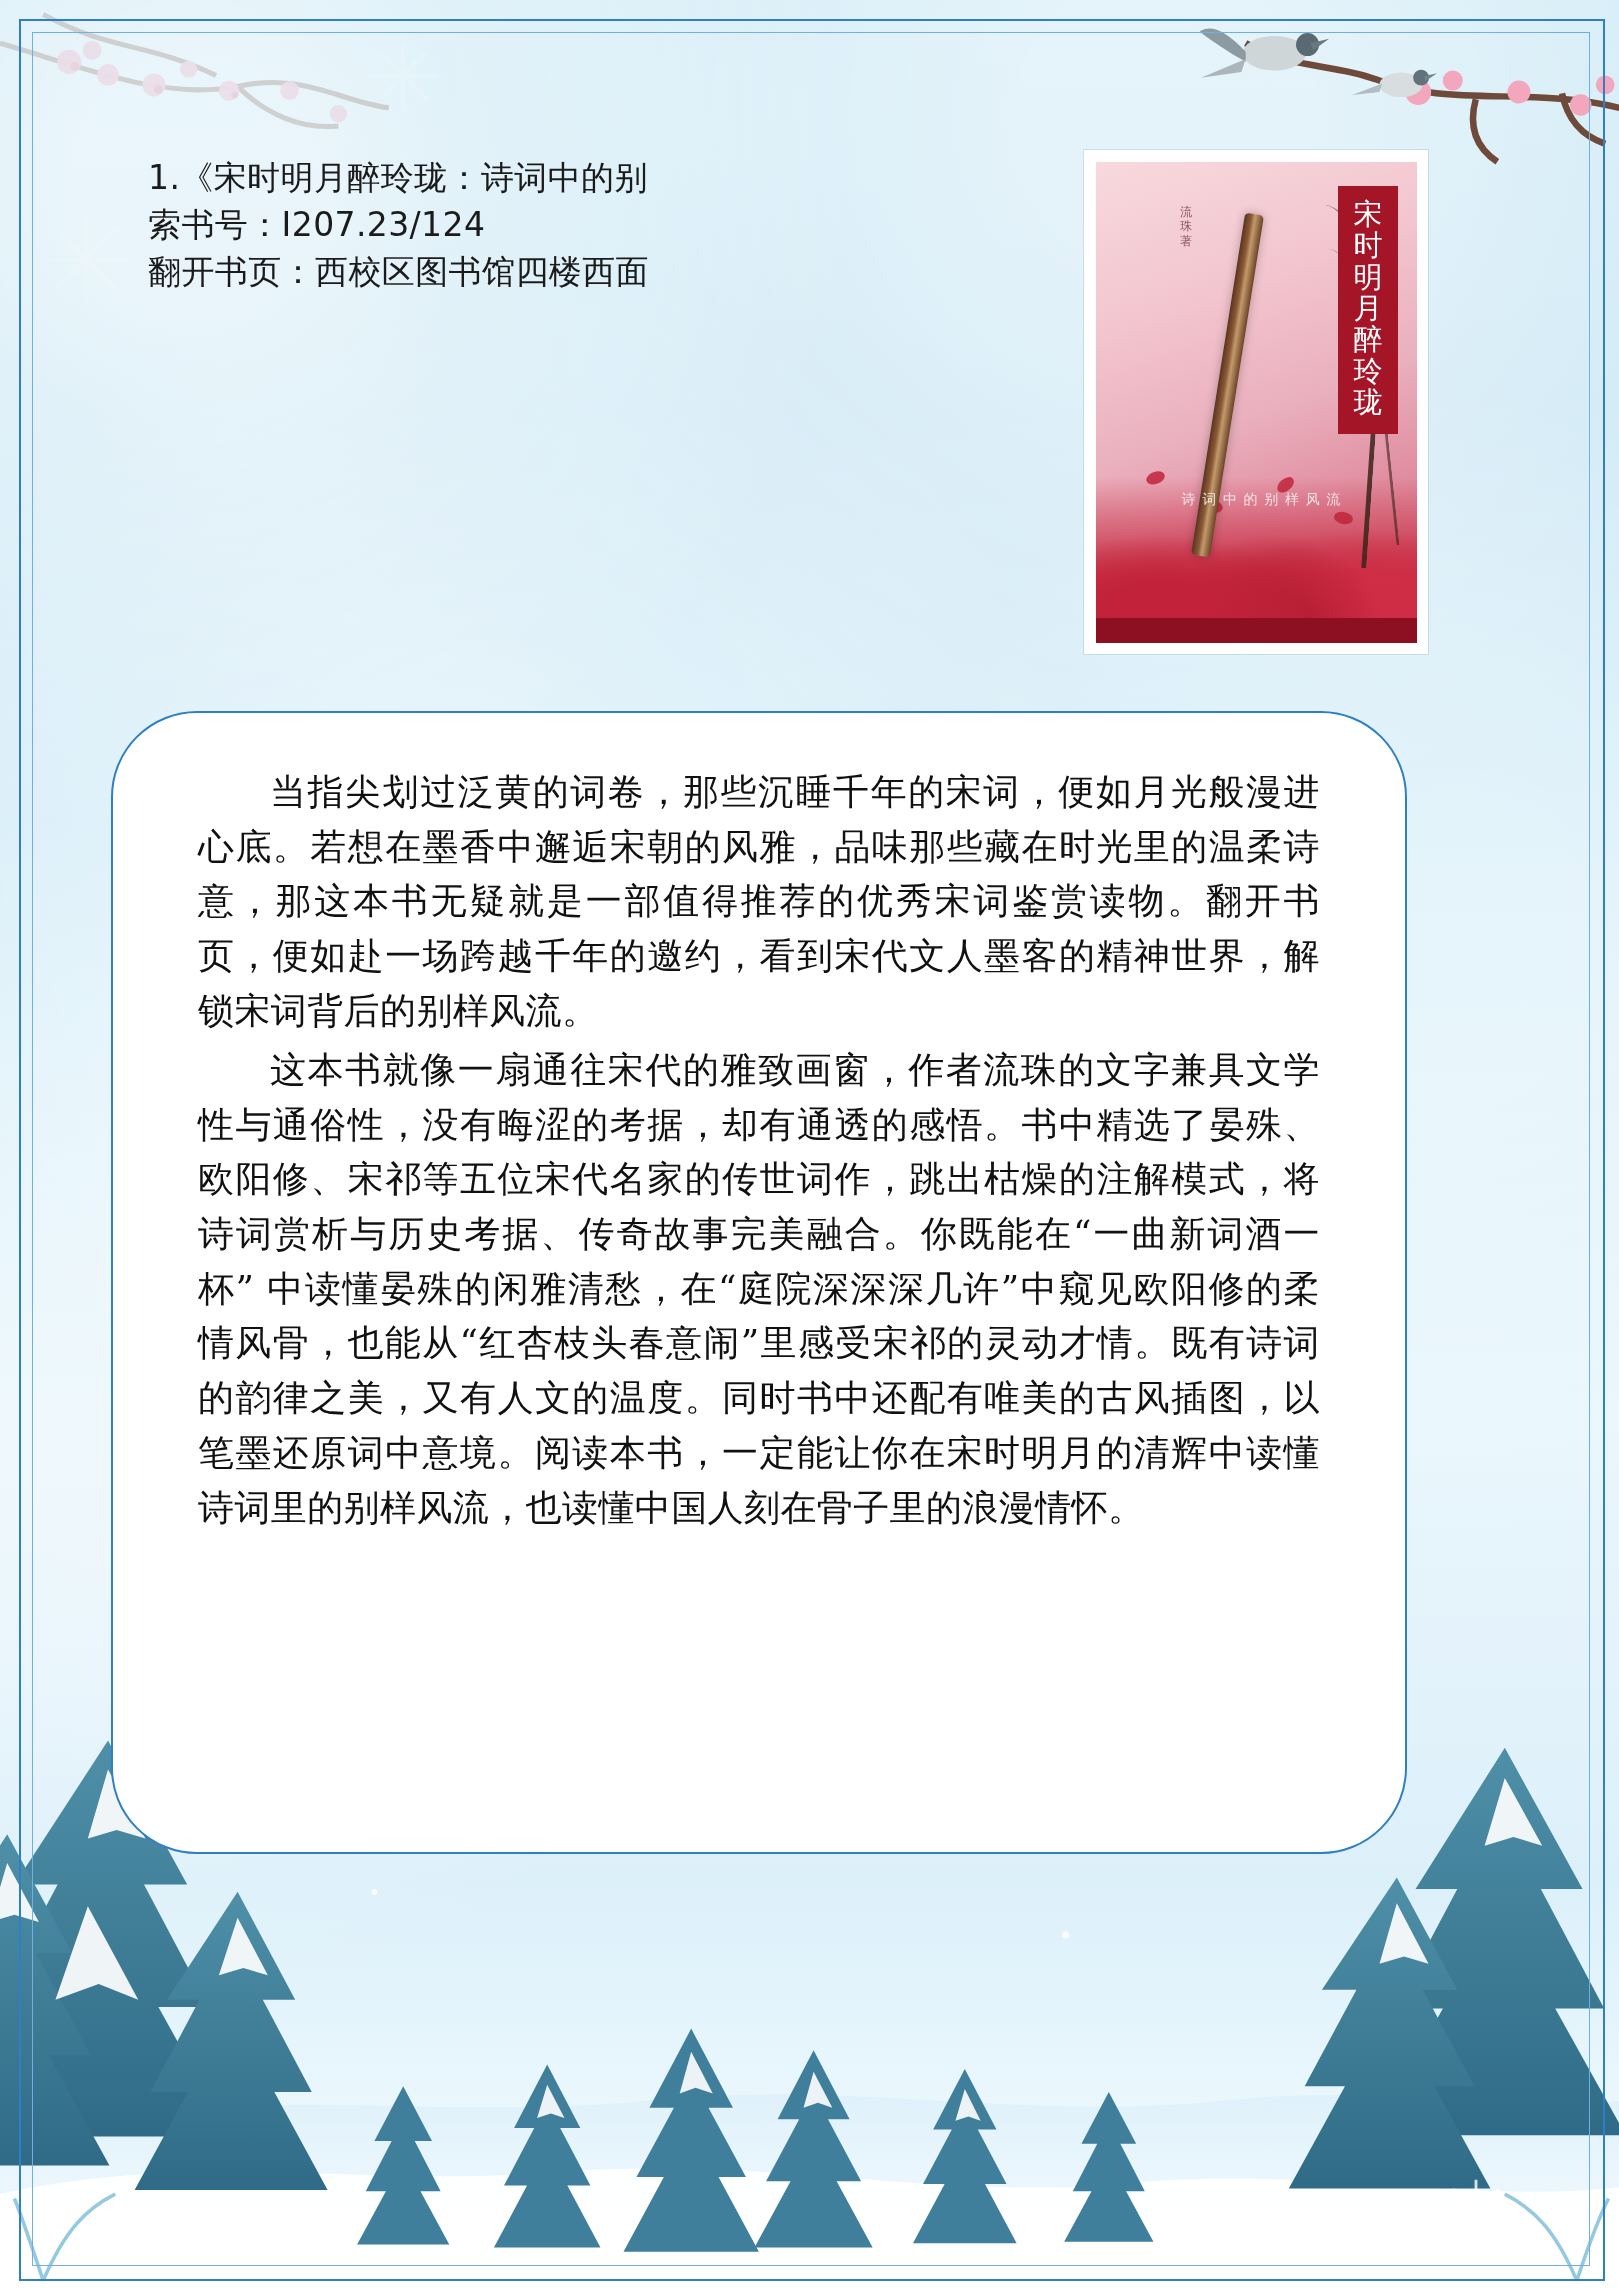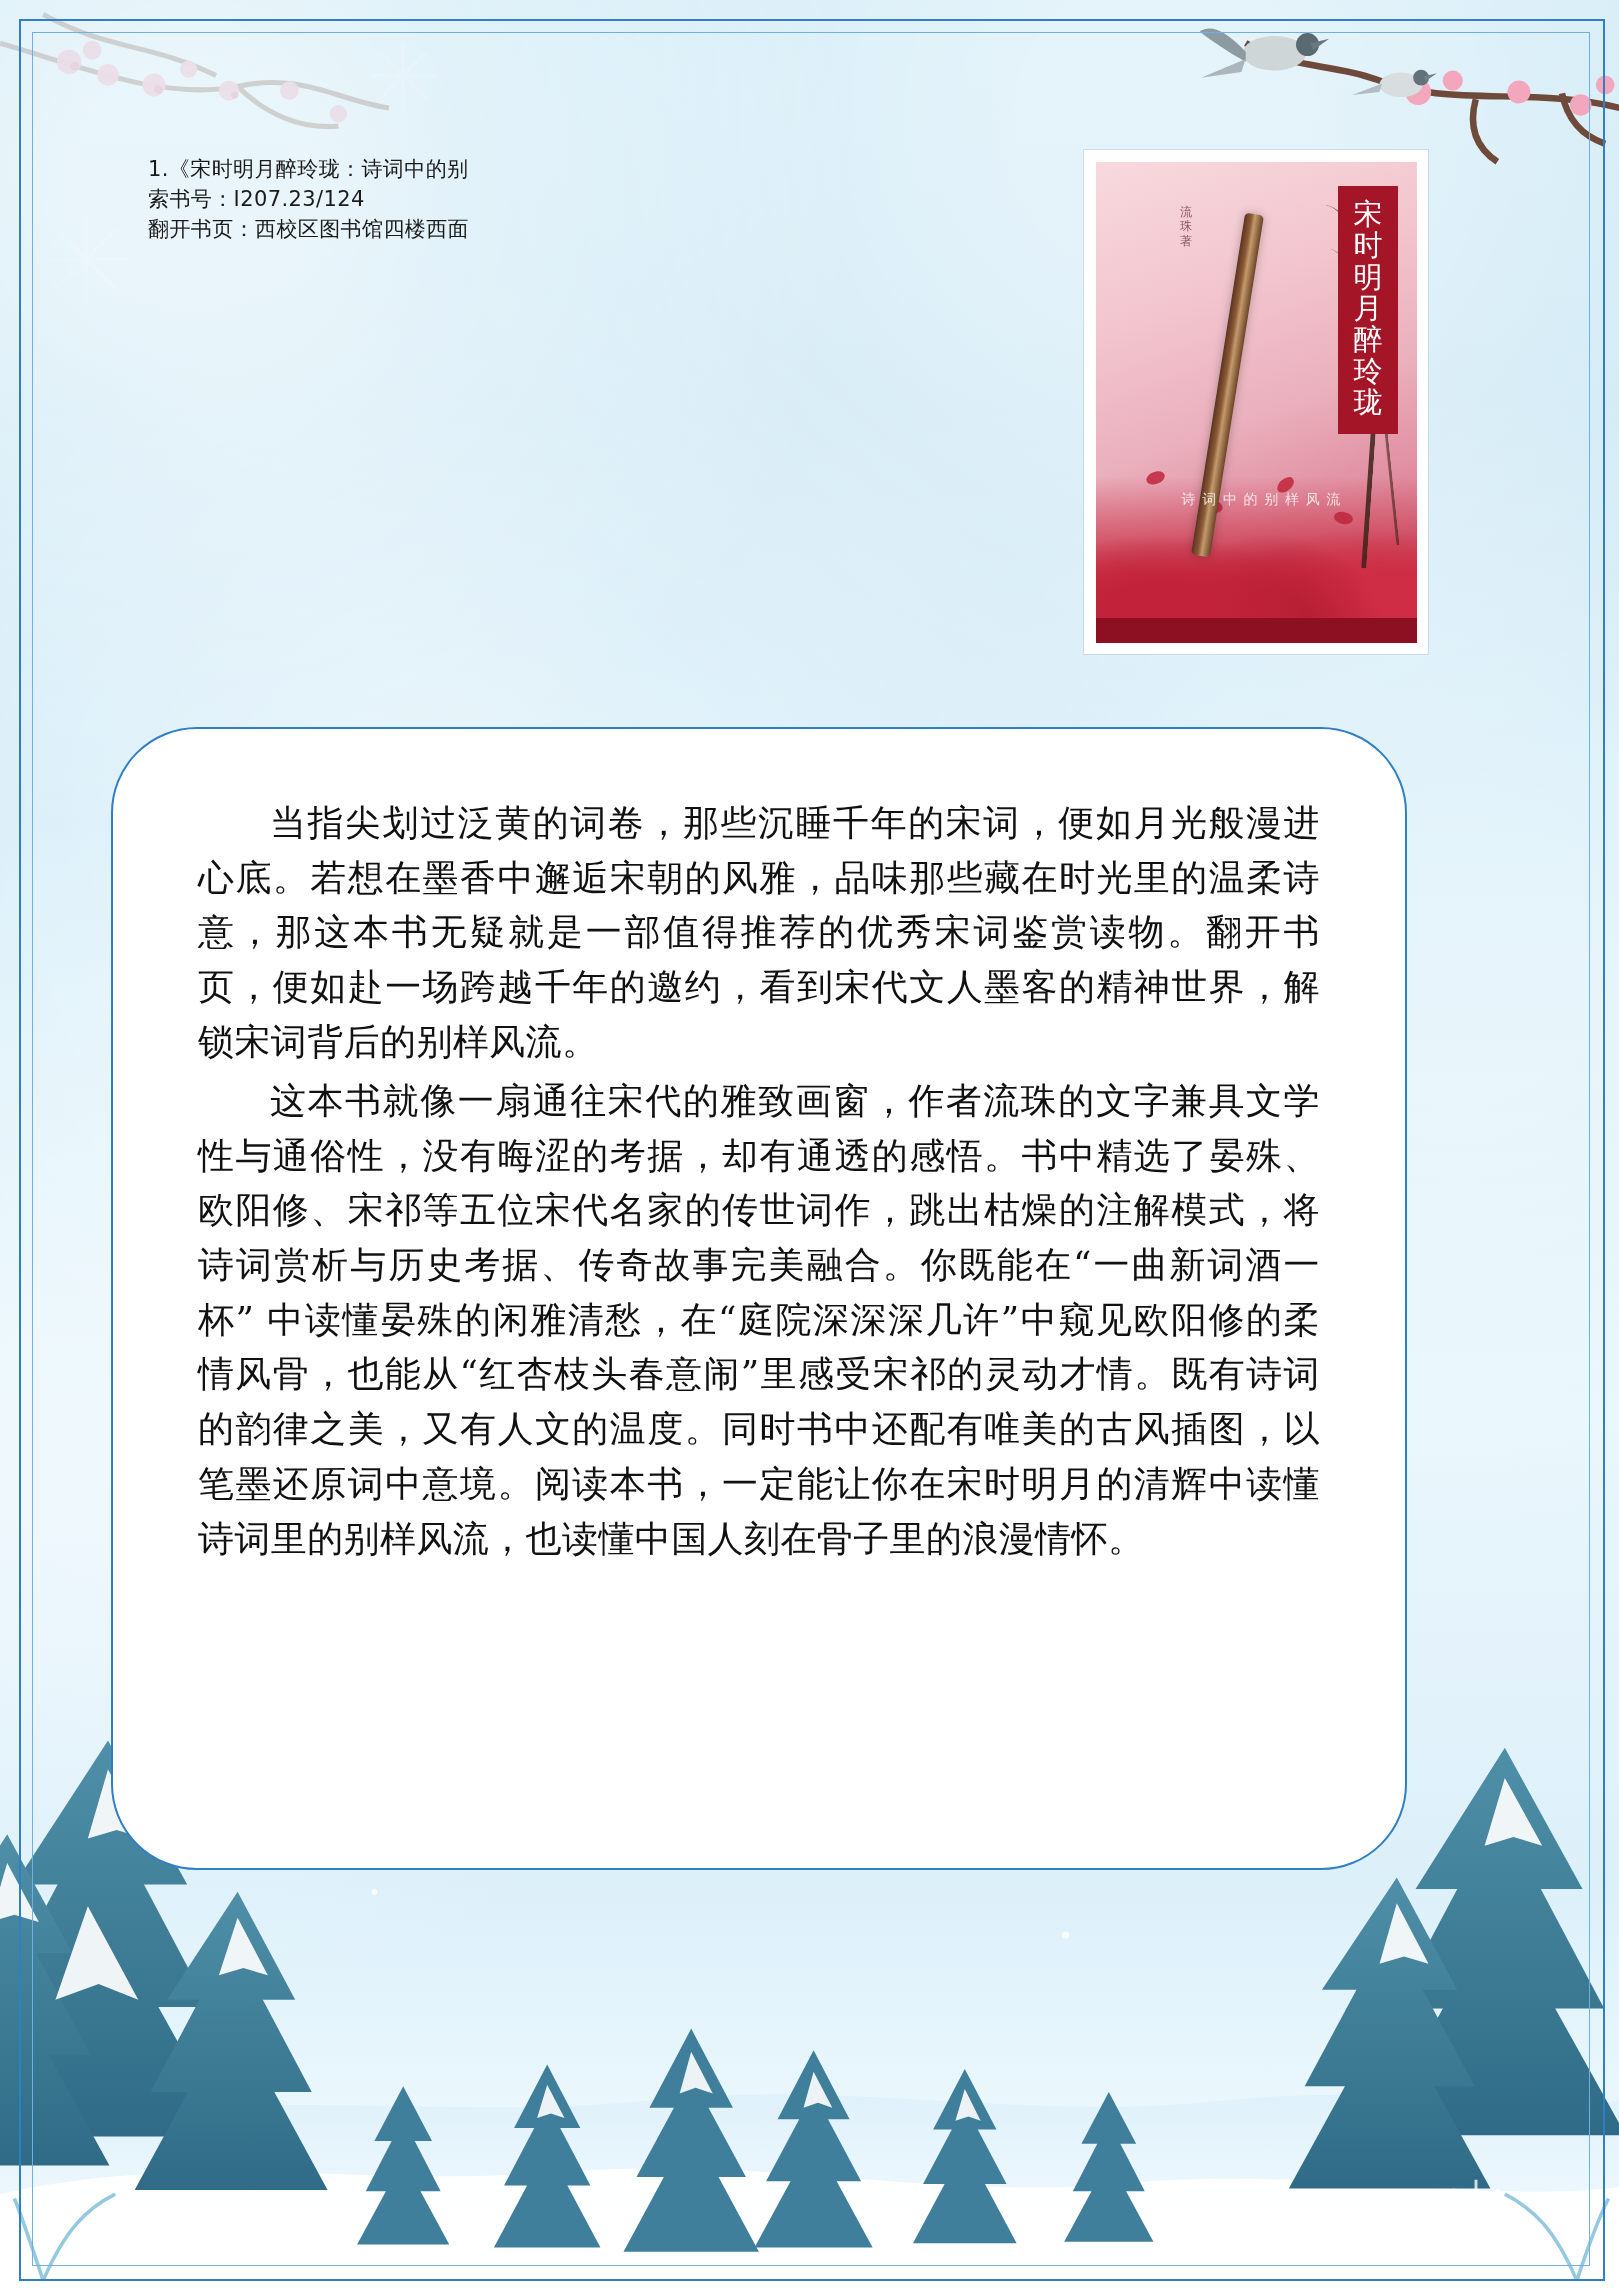--- a/index.html
+++ b/index.html
@@ -73,21 +73,21 @@
   .snow-scene { position: absolute; left: 0; bottom: 0; width: 1620px; height: 864px; pointer-events: none; }
 
   
   .header {
     position: absolute;
     left: 148px; top: 155px;
     width: 763px;
   }
   .header-line {
     font-family: "DejaVu Sans", "Liberation Sans", sans-serif;
-    font-size: 21px;
+    font-size: 33px;
     line-height: 1.42;
     color: #1b1b1b;
     letter-spacing: 0.4px;
   }
 
   
   .cover-wrap {
     position: absolute;
     left: 1084px; top: 150px;
     width: 344px; height: 504px;
@@ -174,27 +174,27 @@
   .cover-smalltext {
     position: absolute; left: 86px; bottom: 134px;
     color: rgba(255,255,255,.8);
     font-size: 14px;
     letter-spacing: 1.4px;
   }
 
   
   .card {
     position: absolute;
-    left: 111px; top: 727px;
+    left: 111px; top: 711px;
     width: 1296px; height: 1143px;
     background: #ffffff;
     border: 2.9px solid #2f7fc4;
     border-radius: 86px;
     box-sizing: border-box;
-    padding: 67px 85px 43px 85px;
+    padding: 52px 85px 43px 85px;
   }
   .para {
     font-family: "DejaVu Serif", "Liberation Serif", serif;
     font-size: 36px;
     line-height: 1.52;
     color: #111111;
     text-align: justify;
     text-indent: 2em;
     margin: 0 0 4.3px 0;
     letter-spacing: 0.4px;

